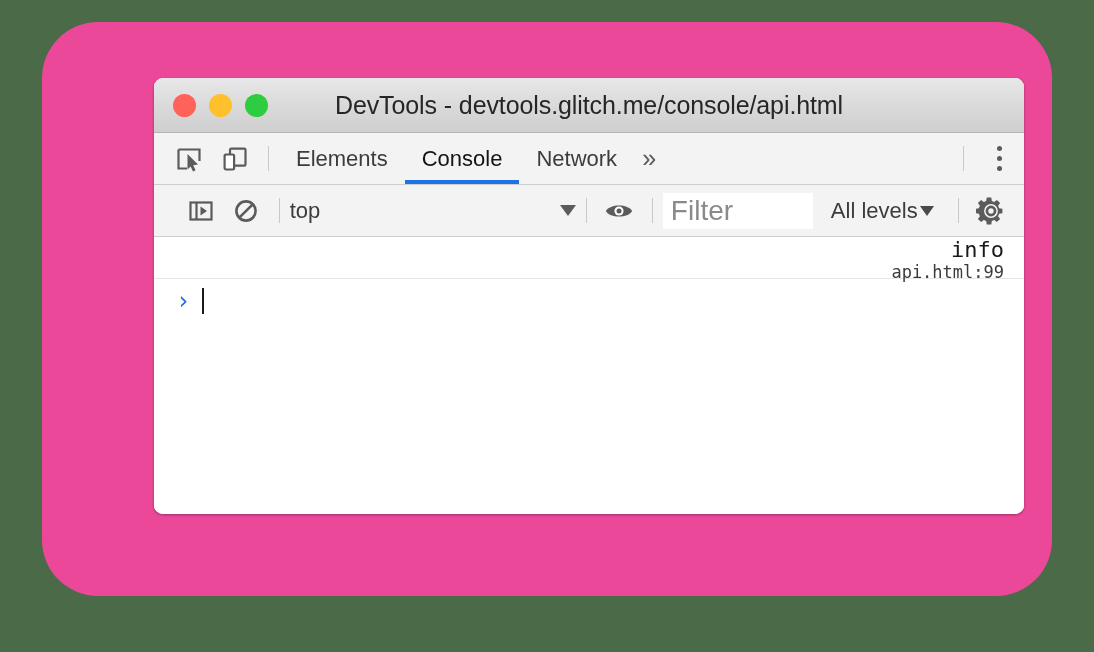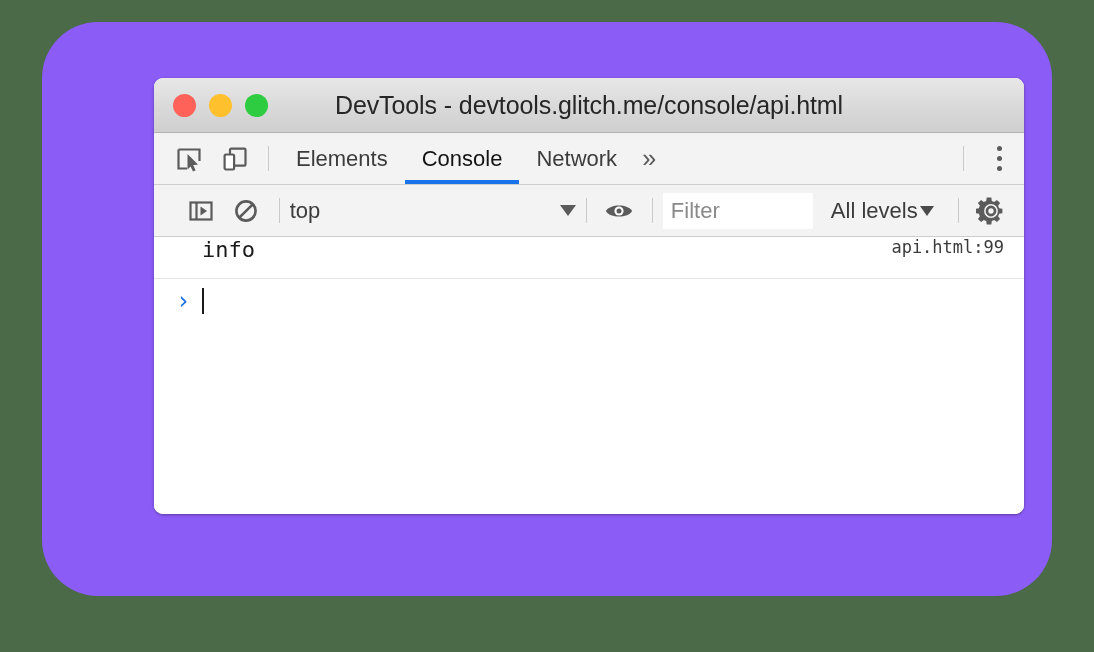--- a/index.html
+++ b/index.html
@@ -14,21 +14,21 @@
     overflow: hidden;
   }
 
   
   #frame {
     position: absolute;
     left: 42px;
     top: 22px;
     width: 1010px;
     height: 574px;
-    background: #8b5cf6;
+    background: #ec4899;
     border-radius: 56px;
   }
 
   
   #window {
     position: absolute;
     left: 112px;
     top: 56px;
     width: 870px;
     height: 436px;
@@ -161,21 +161,21 @@
     display: block;
   }
   #filter-input {
     width: 150px;
     height: 36px;
     margin: auto 0;
     background: #ffffff;
     border: none;
     outline: none;
     font-family: "Liberation Sans", sans-serif;
-    font-size: 22px;
+    font-size: 28px;
     color: #2b2b2b;
     padding: 0 8px;
     box-sizing: border-box;
   }
   #filter-input::placeholder { color: #8a8a8a; opacity: 1; }
   #level-select {
     display: flex;
     align-items: center;
     gap: 2px;
     padding: 0 14px 0 18px;
@@ -192,25 +192,26 @@
   }
 
   
   #console-body {
     background: #ffffff;
     height: 278px;
     position: relative;
   }
   .console-message {
     display: flex;
-    align-items: flex-start;
+    align-items: flex-end;
     height: 42px;
     border-bottom: 1px solid #e6e6e6;
     padding: 0 20px 0 48px;
     box-sizing: border-box;
+    flex-direction: column;
   }
   .msg-text {
     font-family: "DejaVu Sans Mono", monospace;
     font-size: 22px;
     color: #1a1a1a;
     flex: 1 1 auto;
   }
   .msg-source {
     font-family: "DejaVu Sans Mono", monospace;
     font-size: 17px;

